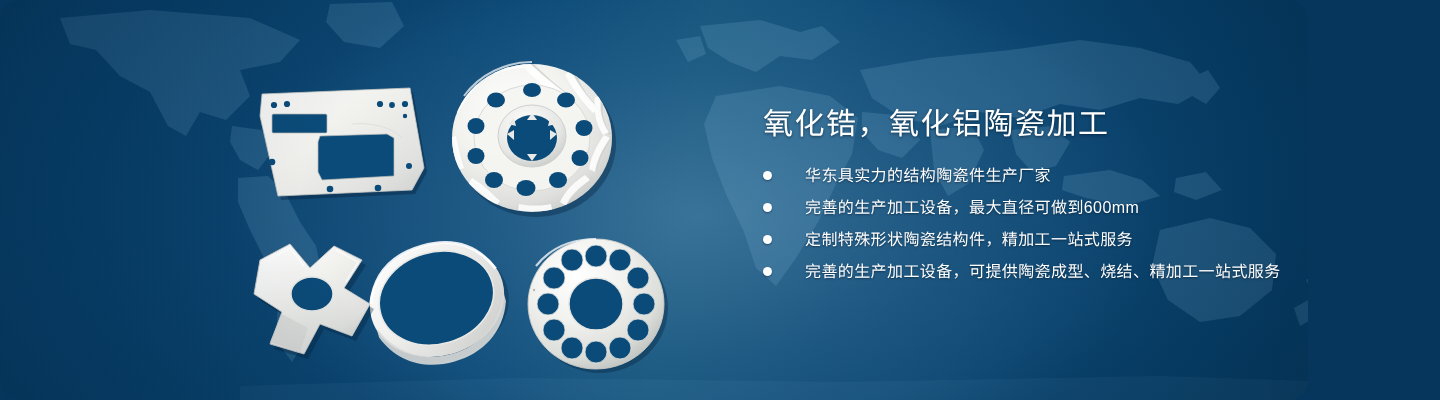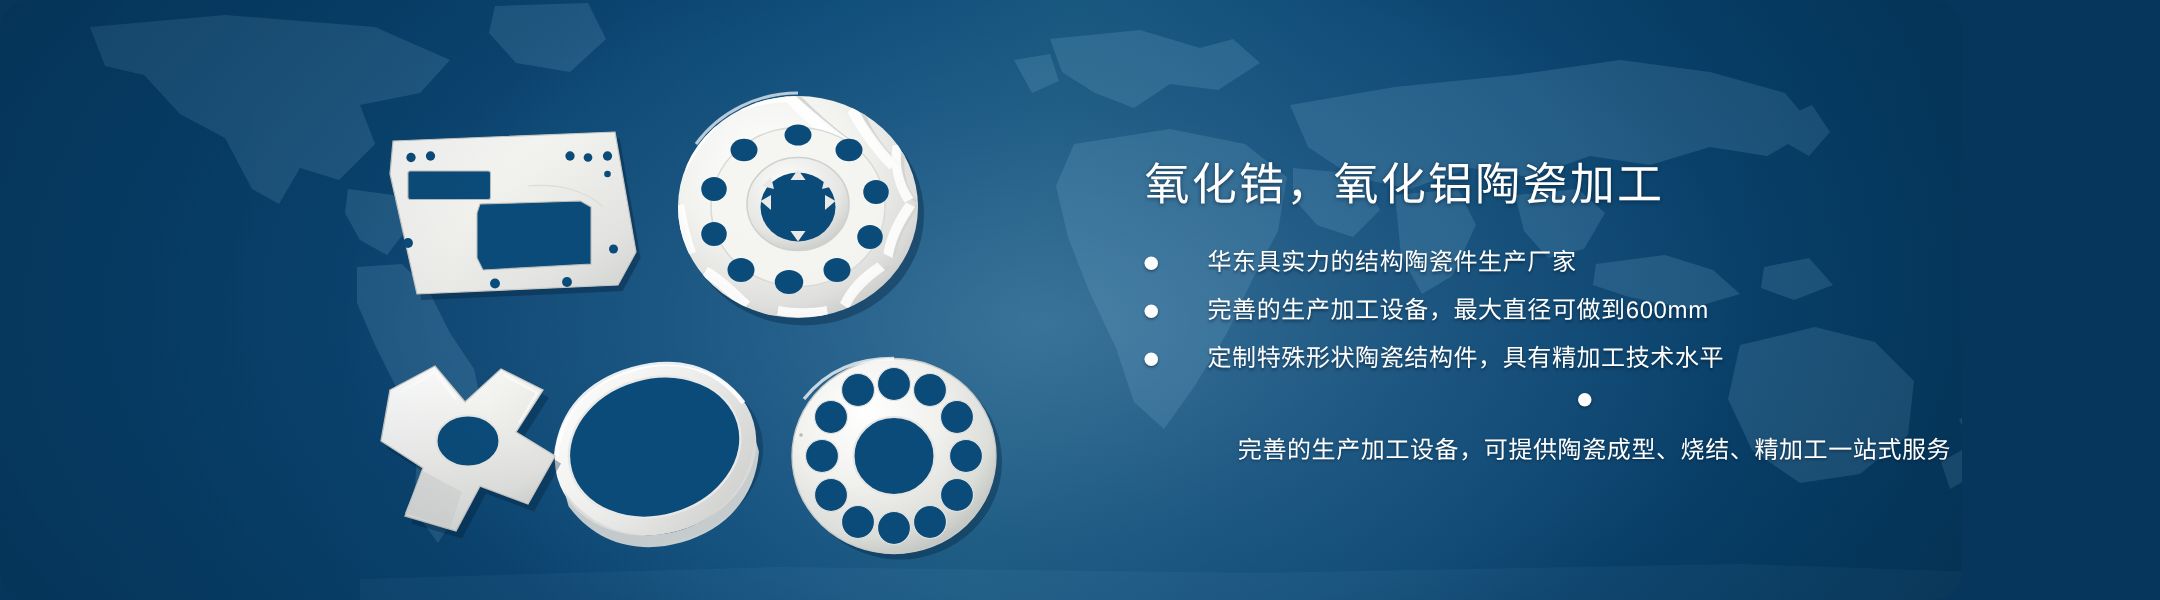--- a/index.html
+++ b/index.html
@@ -51,21 +51,21 @@
     display:flex;align-items:center;
     margin:0 0 13px 0;
     color:#ffffff;
     font-size:16px;
     line-height:19px;
     letter-spacing:0.4px;
     text-shadow:0 1px 2px rgba(0,18,36,0.55);
     white-space:nowrap;
     gap:20px;
   }
-  ul#bullets li:last-child{margin-bottom:0;flex-direction:column;}
+  ul#bullets li:last-child{margin-bottom:0;}
   .dot{
     width:9px;height:9px;border-radius:50%;
     background:#ffffff;flex:0 0 auto;margin-right:13px;
     box-shadow:0 1px 2px rgba(0,18,36,0.45);
   }
 </style>
 </head>
 <body>
 
 <div id="banner">
@@ -321,21 +321,21 @@
       <li>
         <span class="dot"></span>
         <span>华东具实力的结构陶瓷件生产厂家</span>
       </li>
       <li>
         <span class="dot"></span>
         <span>完善的生产加工设备，最大直径可做到600mm</span>
       </li>
       <li>
         <span class="dot"></span>
-        <span>定制特殊形状陶瓷结构件，具有精加工技术水平</span>
+        <span>定制特殊形状陶瓷结构件，精加工一站式服务</span>
       </li>
       <li>
         <span class="dot"></span>
         <span>完善的生产加工设备，可提供陶瓷成型、烧结、精加工一站式服务</span>
       </li>
     </ul>
   </div>
 
 </div>
 

